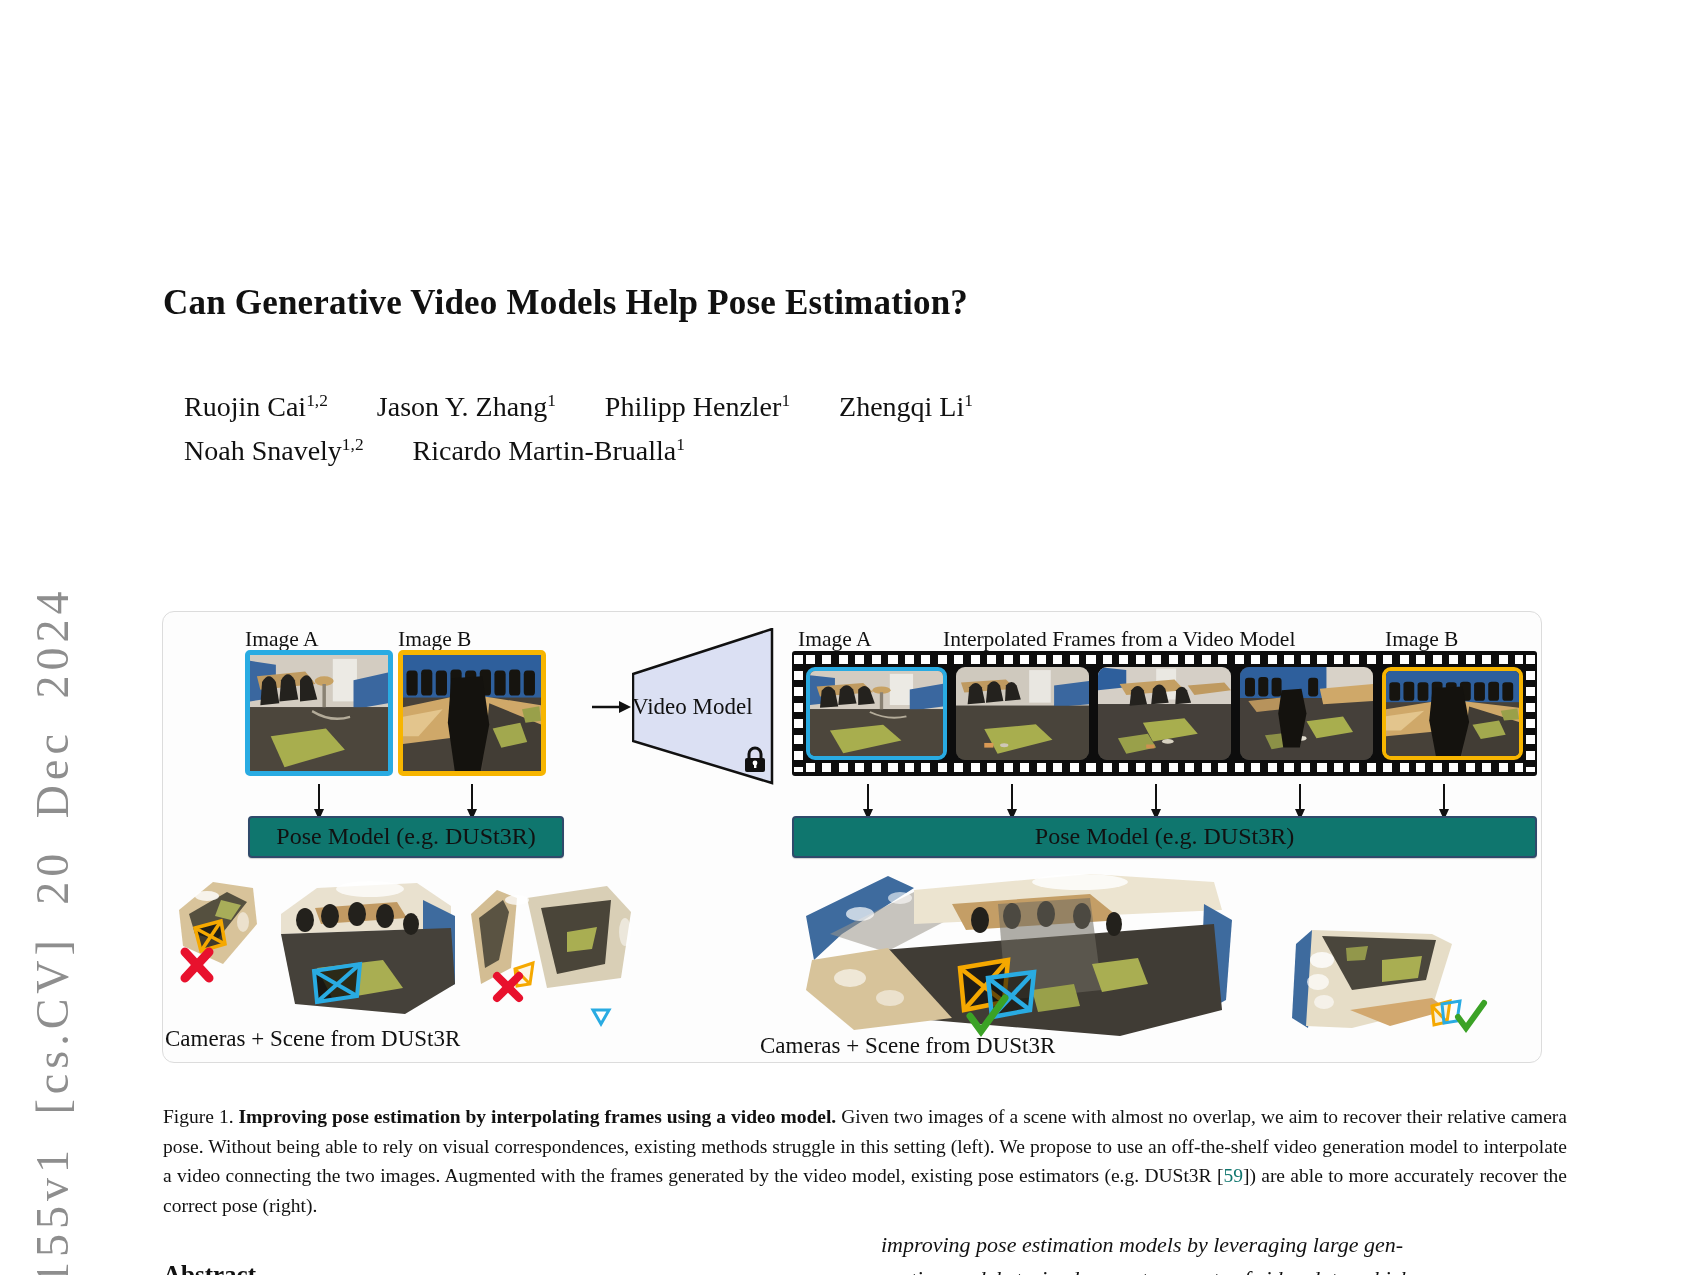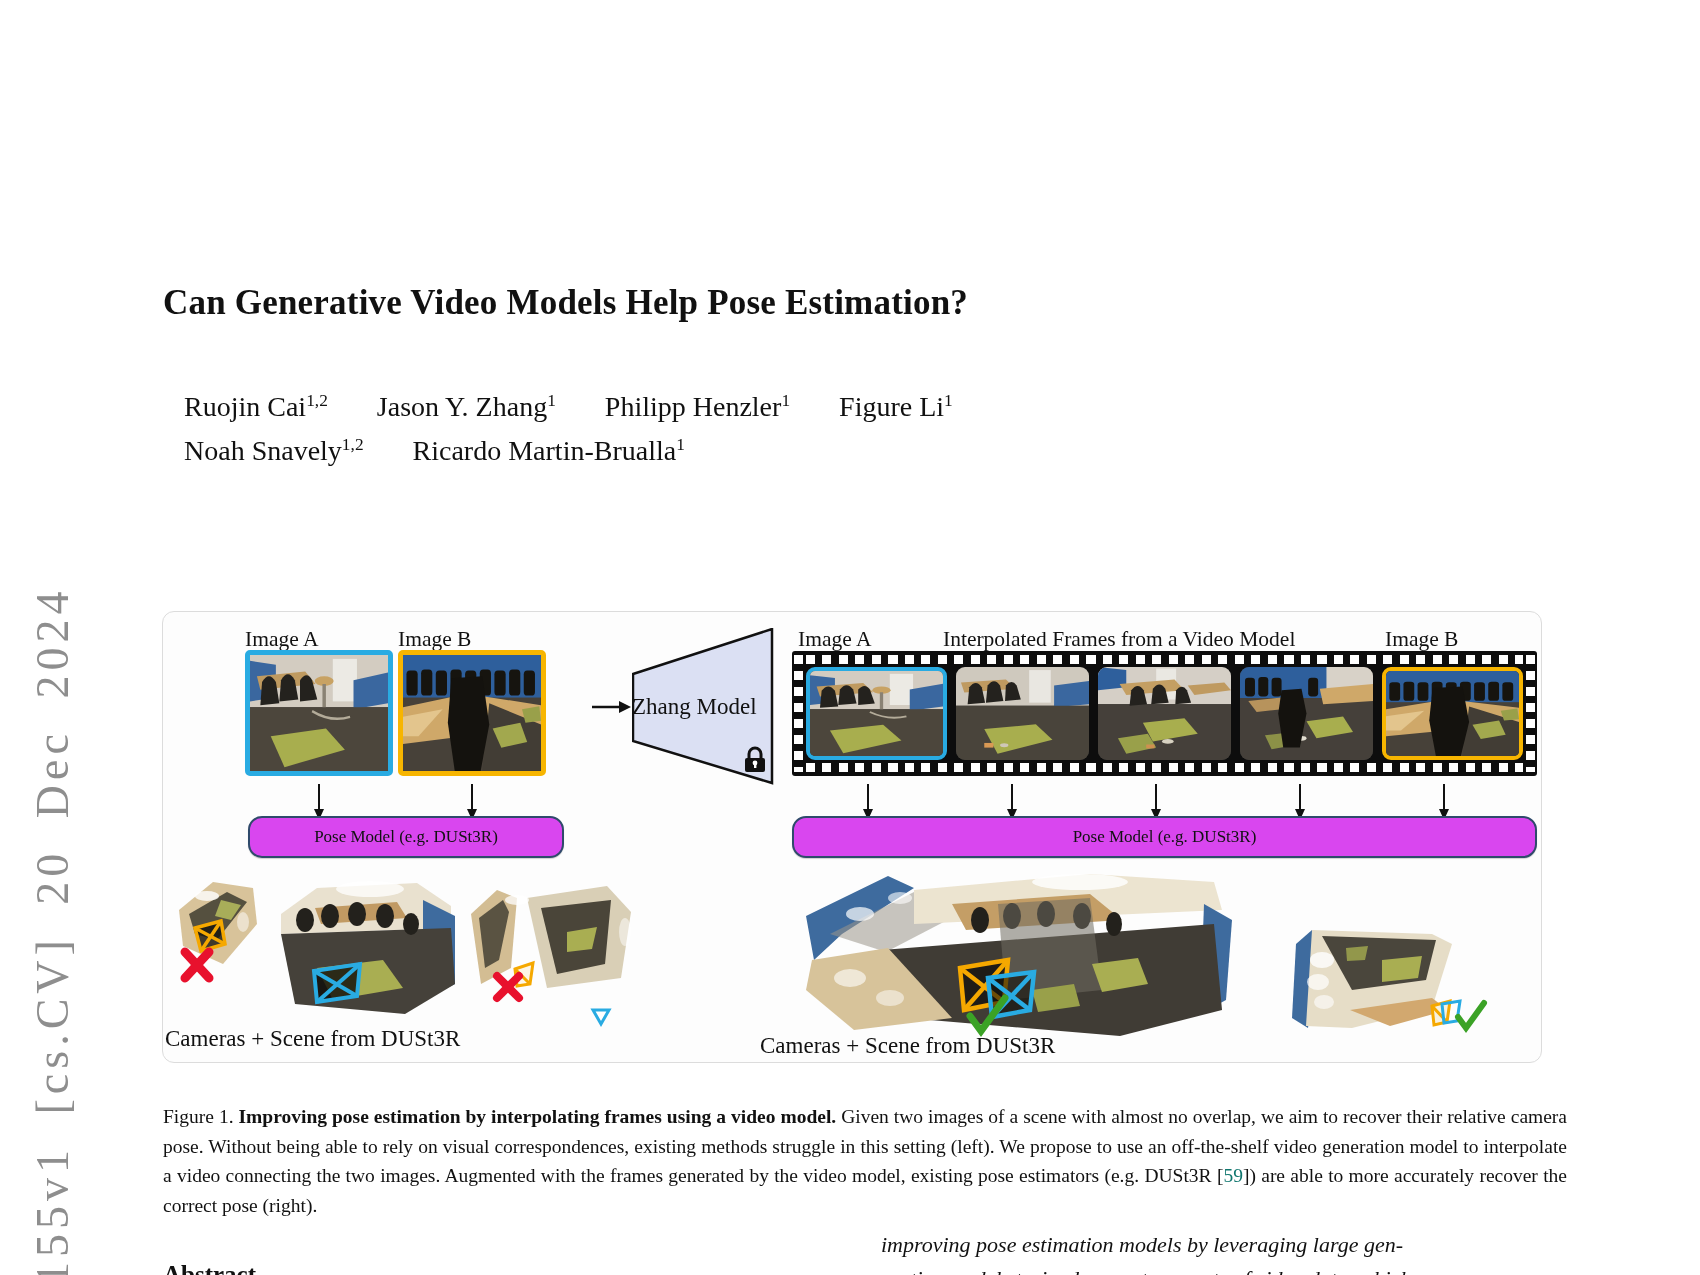--- a/index.html
+++ b/index.html
@@ -33,22 +33,22 @@
            background:repeating-linear-gradient(90deg,#fff 0 9px,#0d0d0d 9px 16.5px);}
   .holes-v{position:absolute;top:4px;bottom:4px;width:9px;
            background:repeating-linear-gradient(180deg,#fff 0 9px,#0d0d0d 9px 16px);}
   .film-frames{position:absolute;left:14px;top:16px;right:14px;height:93px;
                display:flex;gap:9px;}
   .frame{flex:1;border-radius:9px;overflow:hidden;box-sizing:border-box;background:#333;}
   .frame svg{display:block;width:100%;height:100%;}
   .frame.fa{border:4.5px solid #29ABE2;}
   .frame.fb{border:4.5px solid #F7B500;}
   
-  .pose-box{height:42px;border:2.5px solid #2F4A6B;border-radius:14px;background:#d946ef;
-            box-sizing:border-box;font-size:17px;line-height:37px;text-align:center;
+  .pose-box{height:42px;border:2.5px solid #2F4A6B;border-radius:4px;background:#0f766e;
+            box-sizing:border-box;font-size:24px;line-height:37px;text-align:center;
             box-shadow:0 1px 1px rgba(0,0,0,.18);}
   .scene-cap{font-size:23px;}
   
   .fig-caption{left:163px;top:1102px;width:1404px;font-size:19.5px;line-height:29.6px;
                text-align:justify;}
   .fig-caption .bold{font-weight:bold;}
   .cite-link{color:#0f766e;cursor:pointer;}
   .abstract-h{left:163px;top:1229px;width:662px;font-size:25px;font-weight:bold;margin-top:32px;}
   .right-col{left:881px;top:1228px;width:648px;font-size:22px;font-style:italic;line-height:34px;}
   .hidden-defs{position:absolute;width:0;height:0;overflow:hidden;}
@@ -145,21 +145,21 @@
 <div class="page">
 
   <div class="abs arxiv-stamp">16155v1  [cs.CV]  20 Dec 2024</div>
 
   <div class="abs ctr paper-title">Can Generative Video Models Help Pose Estimation?</div>
 
   <div class="abs ctr authors" style="top:391px;">
     <span class="au"><span>Ruojin Cai</span><sup>1,2</sup></span>
     <span class="au"><span>Jason Y. Zhang</span><sup>1</sup></span>
     <span class="au"><span>Philipp Henzler</span><sup>1</sup></span>
-    <span class="au"><span>Figure Li</span><sup>1</sup></span>
+    <span class="au"><span>Zhengqi Li</span><sup>1</sup></span>
   </div>
   <div class="abs ctr authors" style="top:435px;">
     <span class="au"><span>Noah Snavely</span><sup>1,2</sup></span>
     <span class="au"><span>Ricardo Martin-Brualla</span><sup>1</sup></span>
   </div>
 
   <div class="abs fig-panel"></div>
 
   <div class="abs ctr fig-label" style="left:245px;top:627px;width:148px;">Image A</div>
   <div class="abs ctr fig-label" style="left:398px;top:627px;width:148px;">Image B</div>
@@ -182,21 +182,21 @@
 
   <svg class="abs" style="left:632px;top:628px;" width="142" height="157">
     <polygon points="1,46 140,1 140,155 1,113" fill="#DBE0F3" stroke="#111" stroke-width="2.5"></polygon>
     <g>
       <path d="M117,130 v-4 a6,6 0 0 1 12,0 v4" stroke="#111" stroke-width="3" fill="none"></path>
       <rect x="113" y="130" width="20" height="14" rx="2" fill="#111"></rect>
       <circle cx="123" cy="135" r="2.4" fill="#fff"></circle>
       <rect x="122" y="135" width="2.4" height="5" fill="#fff"></rect>
     </g>
   </svg>
-  <div class="abs ctr vm-label">Zhang Model</div>
+  <div class="abs ctr vm-label">Video Model</div>
 
   <div class="abs ctr fig-label" style="left:798px;top:627px;width:140px;">Image A</div>
   <div class="abs ctr fig-label" style="left:943px;top:627px;width:440px;">Interpolated Frames from a Video Model</div>
   <div class="abs ctr fig-label" style="left:1385px;top:627px;width:140px;">Image B</div>
 
   <div class="abs film">
     <div class="holes-h" style="top:4px;"></div>
     <div class="holes-h" style="bottom:4px;"></div>
     <div class="holes-v" style="left:2px;"></div>
     <div class="holes-v" style="right:2px;"></div>

